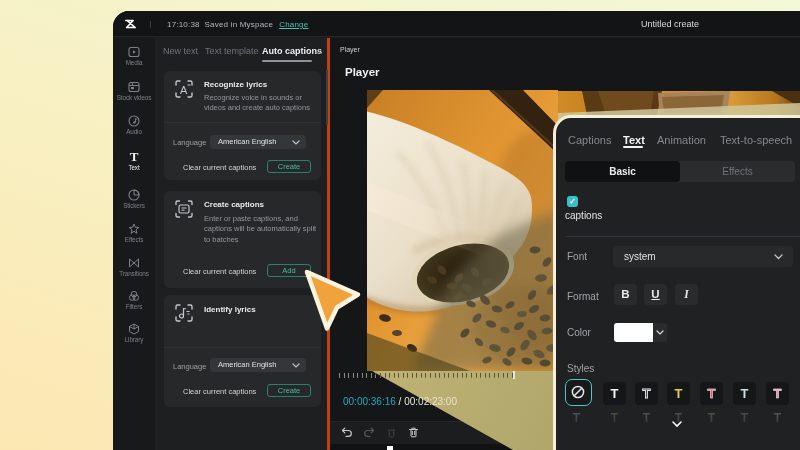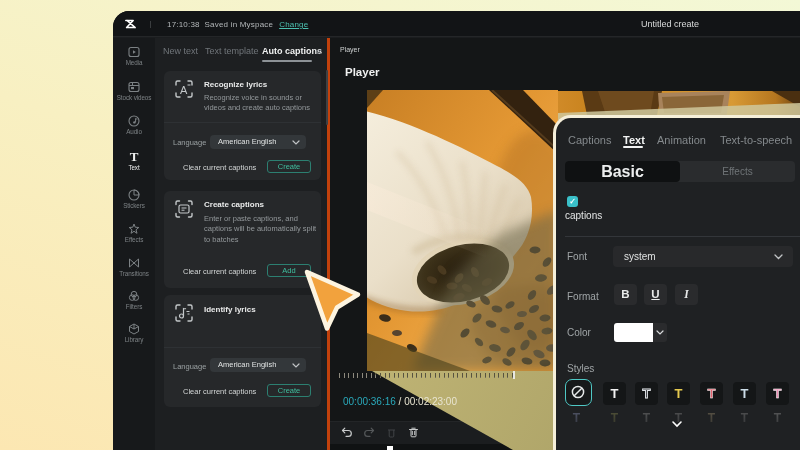--- a/index.html
+++ b/index.html
@@ -48,21 +48,21 @@
 #times{position:absolute;left:13px;top:358px;font-size:10px;color:#2aa9bb}
 #times span{color:#e8e4d0}
 #playhead{position:absolute;left:57px;top:408px;width:5.5px;height:4px;background:#fff}
 
 #frame{position:absolute;left:440px;top:104px;width:260px;height:340px;background:#f5efd9;border-radius:18px 0 0 0}
 #panel{position:absolute;left:443px;top:107px;width:250px;height:332px;background:#1f2123;border-radius:15px 0 0 0;overflow:hidden}
 .rtab{position:absolute;top:15.5px;font-size:11px;color:#84898c}
 .rtab.on{color:#f2f3f3;font-weight:bold}
 #rtabline{position:absolute;left:67px;top:28px;width:20px;height:2px;background:#f2f3f3;border-radius:1px}
 #seg{position:absolute;left:9px;top:43px;width:230px;height:21px;background:#2a2c2e;border-radius:4px}
-#seg .l{position:absolute;left:0;top:0;width:115px;height:21px;background:#0f1112;border-radius:4px;color:#eceeee;font-weight:bold;font-size:16px;text-align:center;line-height:21px}
+#seg .l{position:absolute;left:0;top:0;width:115px;height:21px;background:#0f1112;border-radius:4px;color:#eceeee;font-weight:bold;font-size:10px;text-align:center;line-height:21px}
 #seg .r{position:absolute;left:115px;top:0;width:115px;height:21px;color:#6f7477;font-size:10px;text-align:center;line-height:21px}
 #cb{position:absolute;left:11px;top:78px;width:11px;height:11px;background:#3ac0c9;border-radius:3px;color:#fff;font-size:8px;font-weight:bold;text-align:center;line-height:11px}
 #cbl1{position:absolute;left:31px;top:75px;font-size:10px;color:#e4e6e6}
 #cbl2{position:absolute;left:9px;top:92px;font-size:10px;color:#e4e6e6}
 #rdv{position:absolute;left:9px;top:118px;width:241px;height:1px;background:#33363a}
 .rlab{position:absolute;left:11px;font-size:10px;color:#a0a5a7}
 #fsel{position:absolute;left:57px;top:128px;width:180px;height:21px;background:#28292b;border-radius:4px;font-size:10px;color:#dfe1e1;line-height:21px;padding-left:11px}
 .fmt{position:absolute;top:166px;width:23px;height:21px;background:#2a2b2d;border-radius:4px;color:#e8eaea;text-align:center;line-height:21px;font-size:11.5px}
 #swatch{position:absolute;left:58px;top:205px;width:39px;height:19px;background:#fff;border-radius:3px 0 0 3px}
 #swch{position:absolute;left:97px;top:205px;width:14px;height:19px;background:#2a2b2d;border-radius:0 3px 3px 0}

